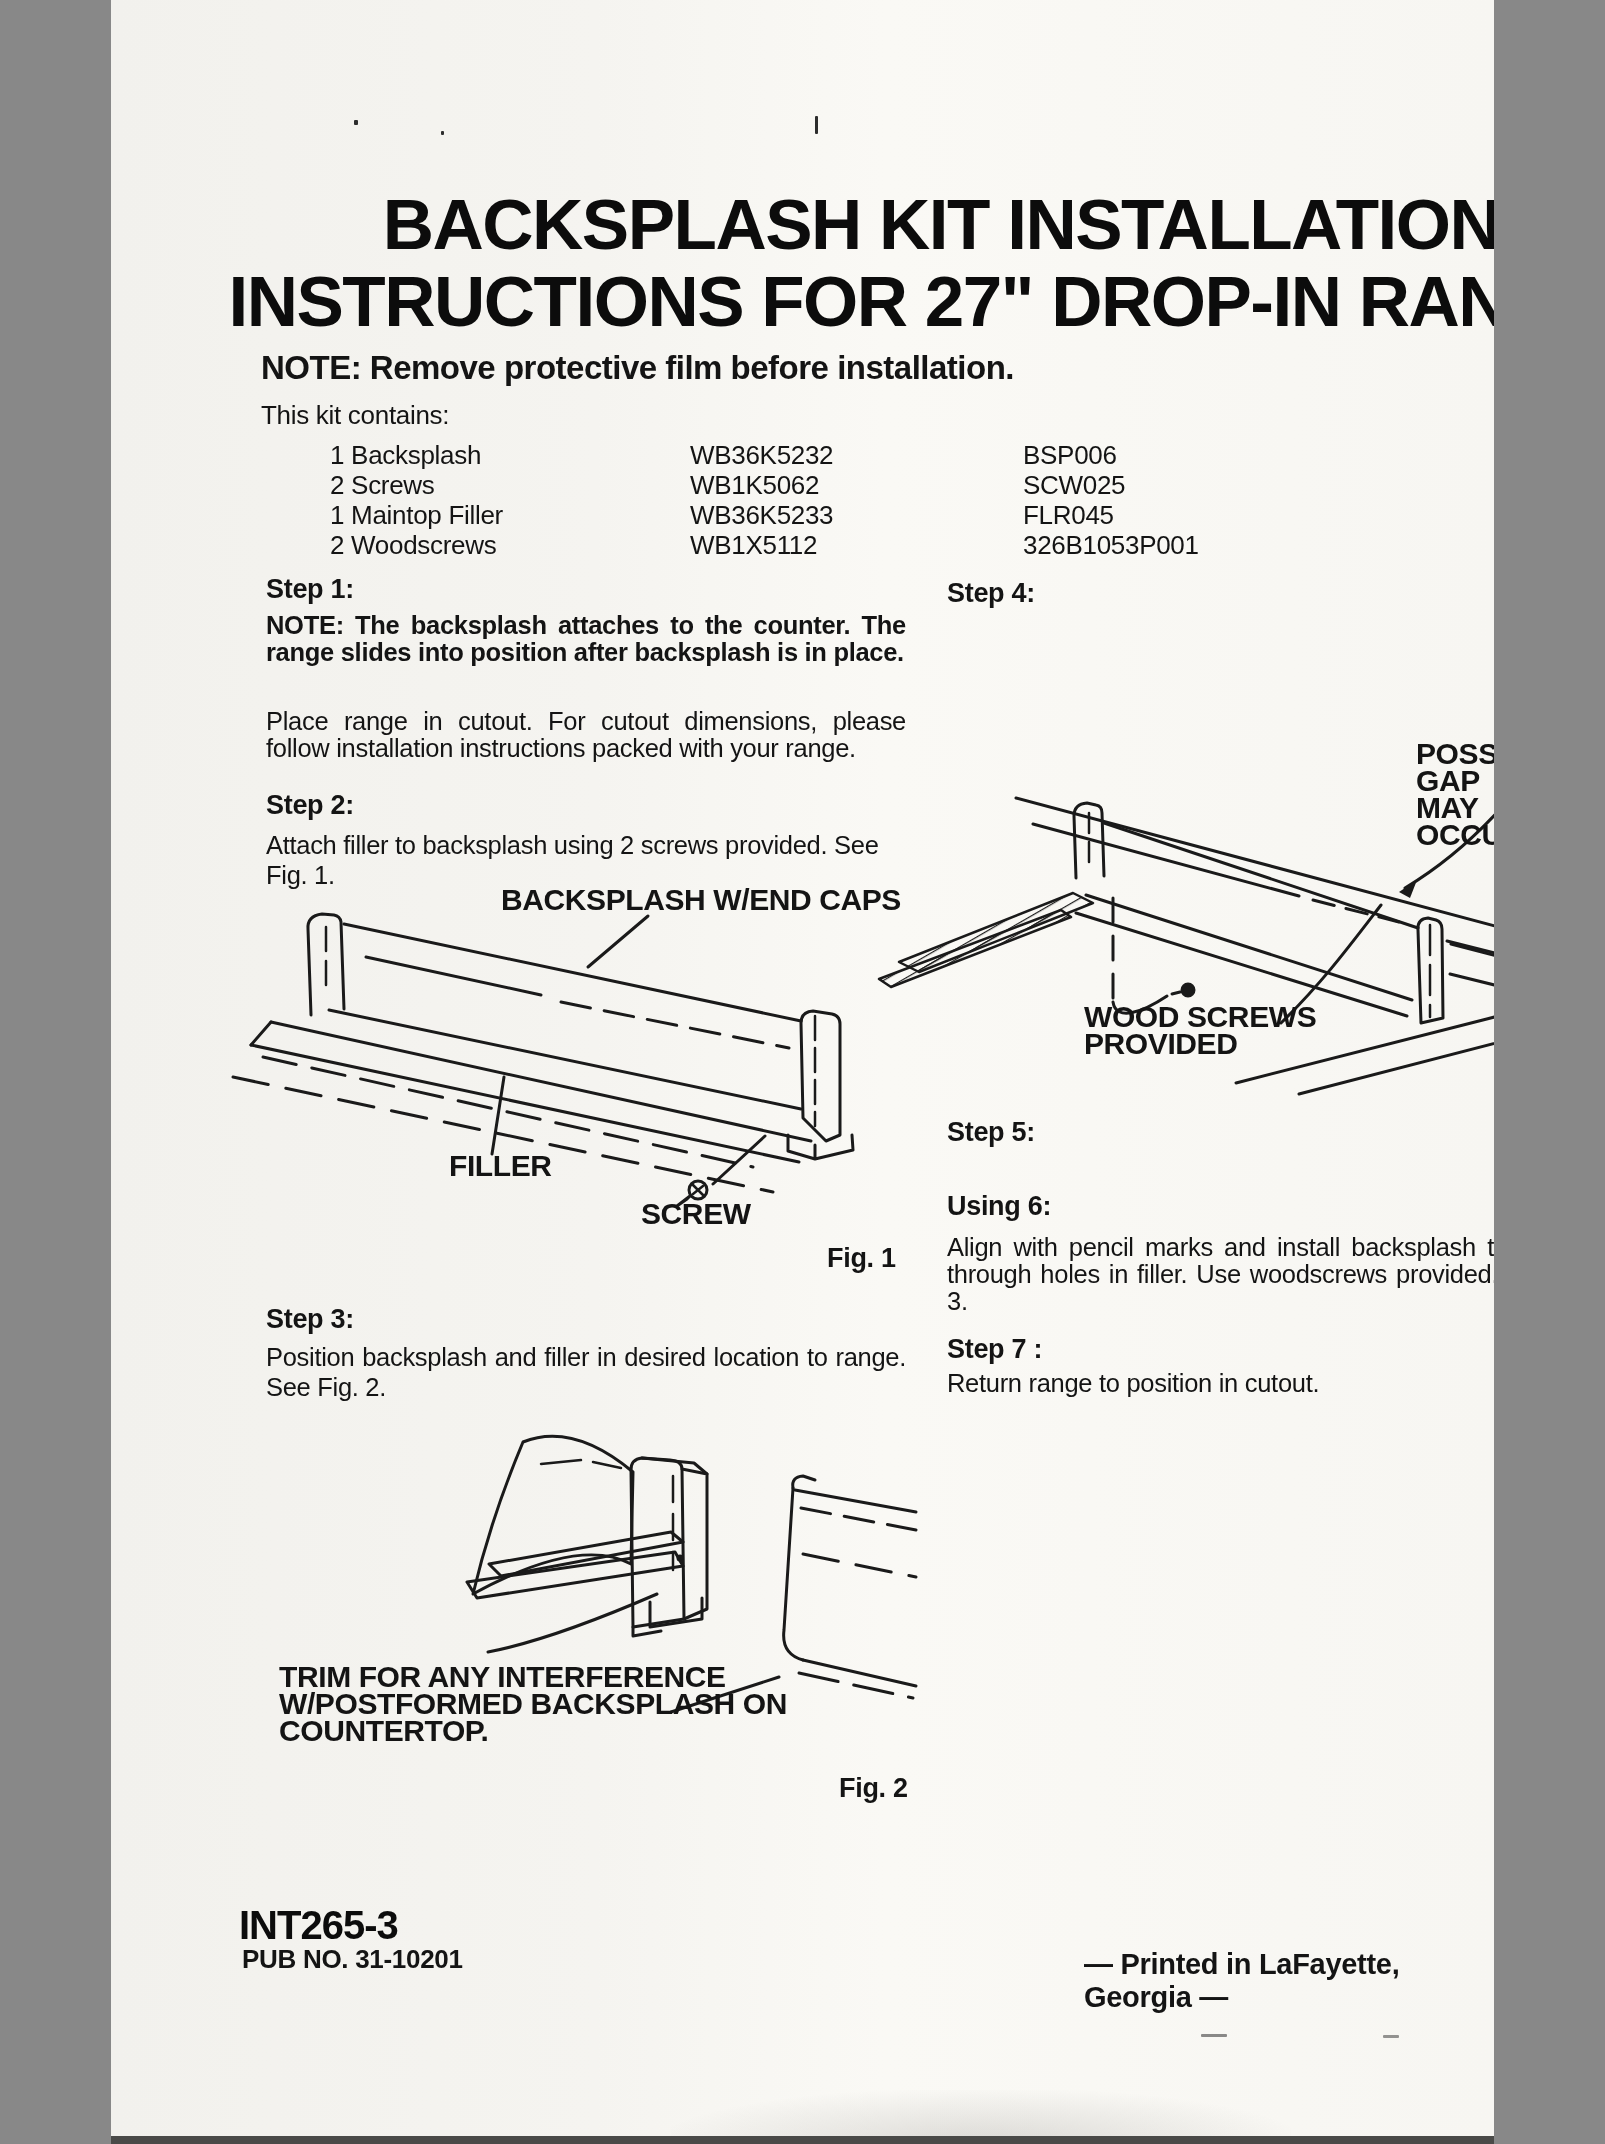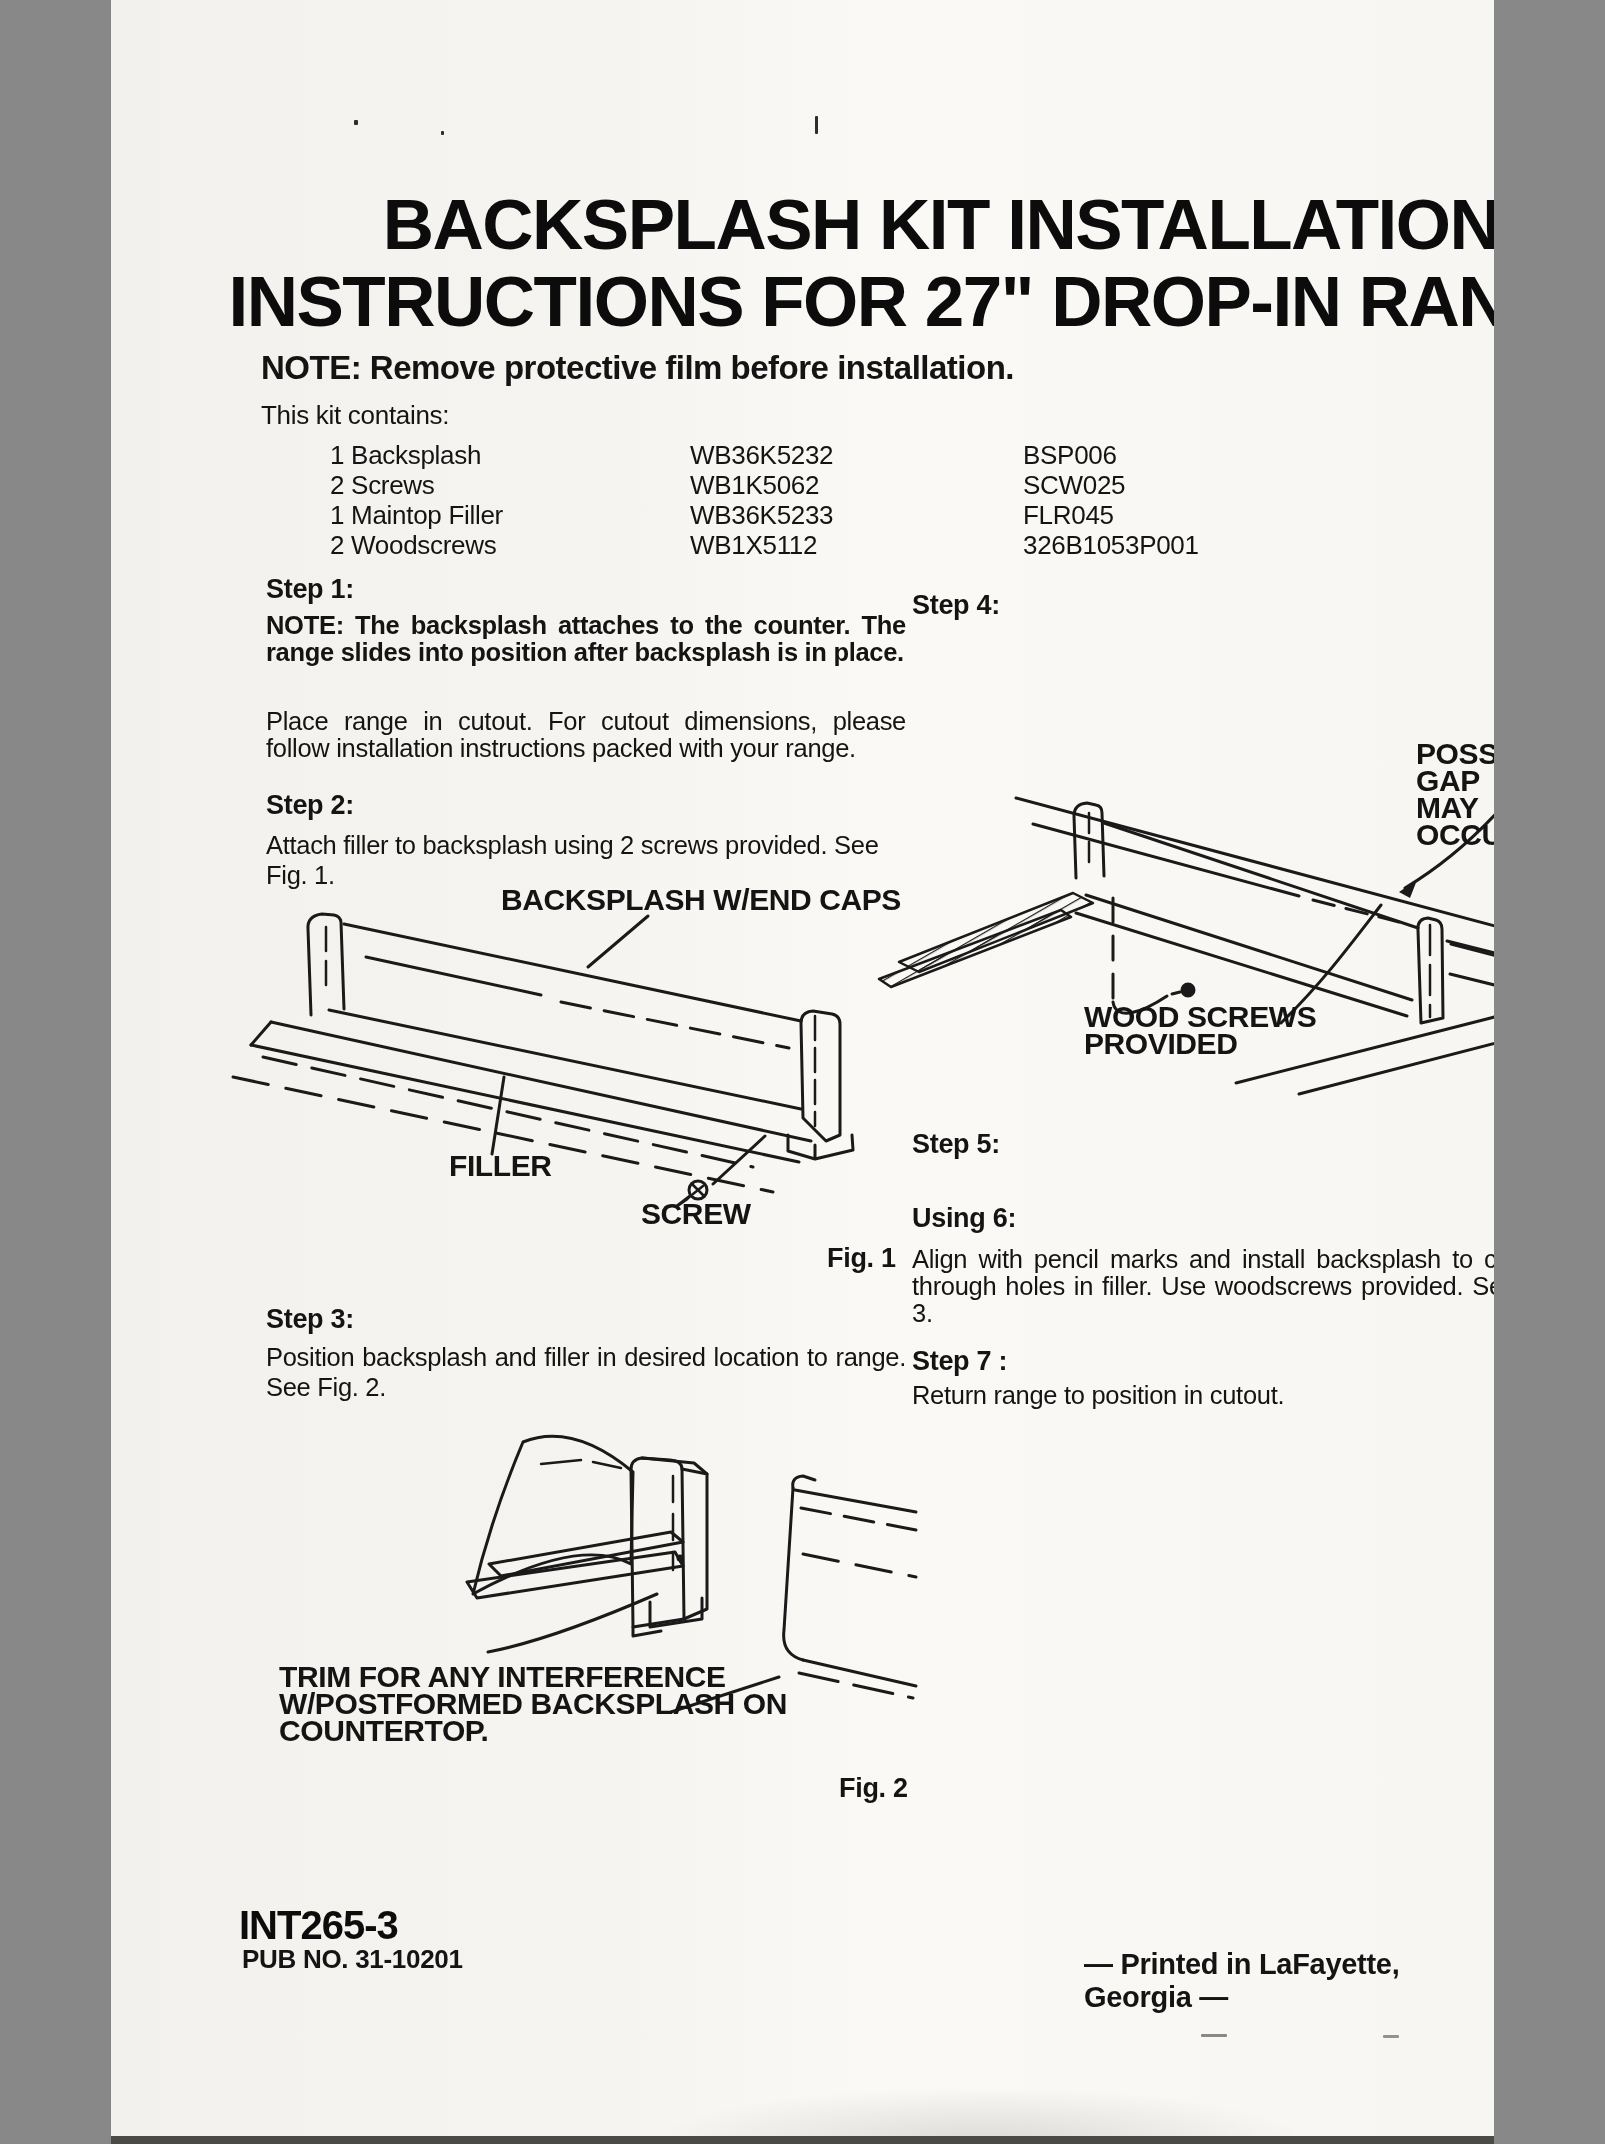--- a/index.html
+++ b/index.html
@@ -24,21 +24,21 @@
   .kit-intro{left:150px;top:400px;font-size:26px;letter-spacing:-0.3px;}
   .kit{left:219px;top:440px;font-size:26px;letter-spacing:-0.3px;}
   .krow{display:flex;line-height:30px;}
   .k-item{width:360px;}
   .k-part{width:333px;}
   .h{font-size:27px;font-weight:700;letter-spacing:-0.3px;}
   .b{font-size:25.5px;letter-spacing:-0.3px;line-height:27.5px;}
   .bb{font-weight:700;}
   .just{text-align:justify;}
   .lcol{left:155px;width:640px;}
-  .rcol{left:801px;width:655px;margin-top:12px;}
+  .rcol{left:836px;width:655px;}
   .flabel{font-size:30px;font-weight:700;letter-spacing:-0.4px;line-height:27px;white-space:pre-line;z-index:3;}
   .fcap{font-size:27px;font-weight:700;letter-spacing:-0.3px;z-index:3;}
   svg{position:absolute;overflow:visible;z-index:1;}
   .footer-id{left:128px;top:1903px;font-size:40px;font-weight:700;letter-spacing:-1px;color:#0c0c0c;}
   .footer-pub{left:131px;top:1944px;font-size:26px;font-weight:700;letter-spacing:-0.3px;}
   .footer-printed{left:973px;top:1948px;font-size:29px;font-weight:700;letter-spacing:-0.3px;}
   .speck{background:#2d2d2d;border-radius:1px;}
   .scan-bottom{left:0;top:2136px;width:1605px;height:8px;background:#4a4a48;}
   .scan-smudge{left:1440px;top:2020px;width:165px;height:116px;
     background:radial-gradient(ellipse at 70% 80%, rgba(90,88,84,0.25), rgba(90,88,84,0) 70%);}

